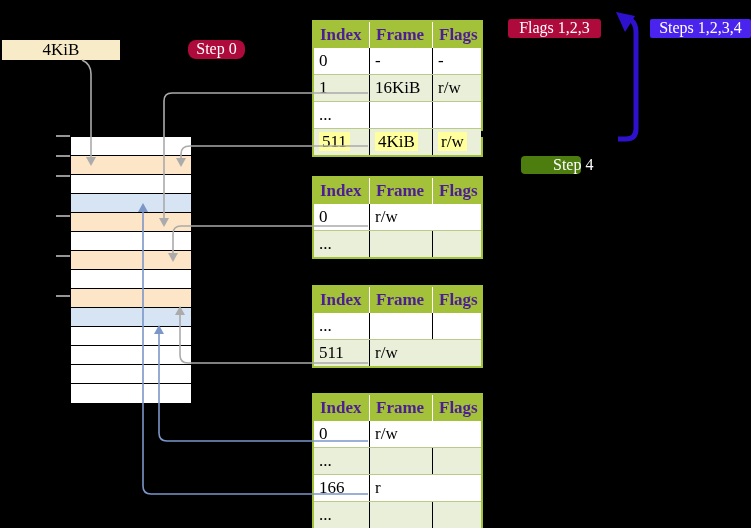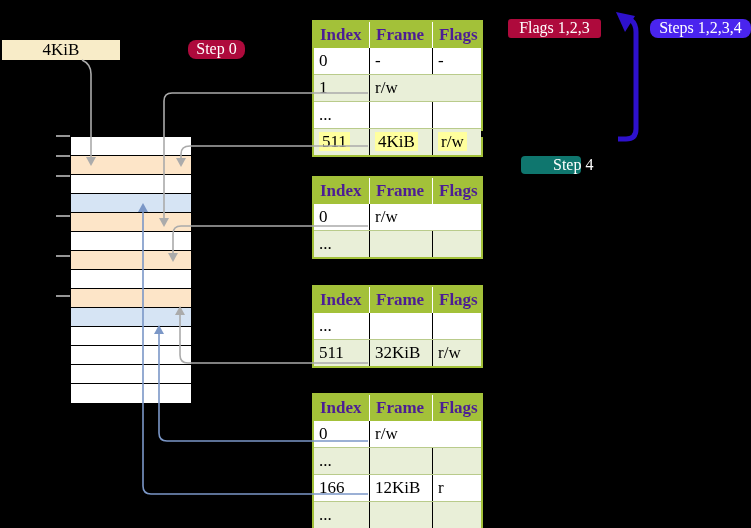--- a/index.html
+++ b/index.html
@@ -41,22 +41,22 @@
 </head>
 <body>
 
 <div id="canvas" style="width: 751px; height: 528px; background: rgb(0, 0, 0);">
   <div id="page-box" class="abs" style="left: 2px; top: 40px; width: 118px; height: 20px; line-height: 20px; background: rgb(248, 236, 200);">
     <span>4KiB</span>
   </div>
   <div id="labels">
       <div class="step-label" style="left: 188px; top: 40px; width: 57px; height: 19px; line-height: 18px; background: rgb(174, 10, 60); border-radius: 8px;">Step 0</div>
       <div class="step-label" style="left: 508px; top: 19px; width: 93px; height: 19px; line-height: 18px; background: rgb(174, 10, 60); border-radius: 3px;">Flags 1,2,3</div>
-      <div class="step-label" style="left: 650px; top: 19px; width: 101px; height: 19px; line-height: 18px; background: rgb(74, 36, 238); border-radius: 8px;">Steps 1,2,3,4</div>
-      <div class="step-label" style="left: 521px; top: 156px; width: 60px; height: 18px; line-height: 17px; background: #0f766e; border-radius: 4px; padding-left: 32px;">Step 4</div>
+      <div class="step-label" style="left: 650px; top: 19px; width: 101px; height: 19px; line-height: 18px; background: rgb(74, 36, 238); border-radius: 2px;">Steps 1,2,3,4</div>
+      <div class="step-label" style="left: 521px; top: 156px; width: 60px; height: 18px; line-height: 17px; background: #4d7c0f; border-radius: 4px; padding-left: 32px;">Step 4</div>
     </div>
   <div id="memory-strip" style="left: 70px; top: 136px; width: 120px; height: 280px;">
       <div class="mem-row" style="background: rgb(255, 255, 255);"></div>
       <div class="mem-row" style="background: rgb(253, 229, 200);"></div>
       <div class="mem-row" style="background: rgb(255, 255, 255);"></div>
       <div class="mem-row" style="background: rgb(214, 228, 244);"></div>
       <div class="mem-row" style="background: rgb(253, 229, 200);"></div>
       <div class="mem-row" style="background: rgb(255, 255, 255);"></div>
       <div class="mem-row" style="background: rgb(253, 229, 200);"></div>
       <div class="mem-row" style="background: rgb(255, 255, 255);"></div>
@@ -82,20 +82,21 @@
           <div class="tcell c1">Frame</div>
           <div class="tcell c2">Flags</div>
         </div>
         <div class="trow tbody-row first" style="background: rgb(255, 255, 255);">
           <div class="tcell c0">0</div>
           <div class="tcell c1">-</div>
           <div class="tcell c2">-</div>
         </div>
         <div class="trow tbody-row" style="background: rgb(233, 239, 216);">
           <div class="tcell c0">1</div>
+          <div class="tcell c1">16KiB</div>
           <div class="tcell c2">r/w</div>
         </div>
         <div class="trow tbody-row" style="background: rgb(255, 255, 255);">
           <div class="tcell c0">...</div>
           <div class="tcell c1"></div>
           <div class="tcell c2"></div>
         </div>
         <div class="trow tbody-row" style="background: rgb(233, 239, 216);">
           <div class="tcell c0"><span class="hl">511</span></div>
           <div class="tcell c1"><span class="hl">4KiB</span></div>
@@ -124,42 +125,40 @@
           <div class="tcell c1">Frame</div>
           <div class="tcell c2">Flags</div>
         </div>
         <div class="trow tbody-row first" style="background: rgb(255, 255, 255);">
           <div class="tcell c0">...</div>
           <div class="tcell c1"></div>
           <div class="tcell c2"></div>
         </div>
         <div class="trow tbody-row" style="background: rgb(233, 239, 216);">
           <div class="tcell c0">511</div>
-          <div class="tcell c1">32KiB</div>
           <div class="tcell c2">r/w</div>
         </div>
       </div>
       <div class="ptable" style="left: 312px; top: 393px;">
         <div class="trow thead">
           <div class="tcell c0">Index</div>
           <div class="tcell c1">Frame</div>
           <div class="tcell c2">Flags</div>
         </div>
         <div class="trow tbody-row first" style="background: rgb(255, 255, 255);">
           <div class="tcell c0">0</div>
           <div class="tcell c2">r/w</div>
         </div>
         <div class="trow tbody-row" style="background: rgb(233, 239, 216);">
           <div class="tcell c0">...</div>
           <div class="tcell c1"></div>
           <div class="tcell c2"></div>
         </div>
         <div class="trow tbody-row" style="background: rgb(255, 255, 255);">
           <div class="tcell c0">166</div>
-          <div class="tcell c1">12KiB</div>
           <div class="tcell c2">r</div>
         </div>
         <div class="trow tbody-row" style="background: rgb(233, 239, 216);">
           <div class="tcell c0">...</div>
           <div class="tcell c1"></div>
           <div class="tcell c2"></div>
         </div>
       </div>
     </div>
   <div id="black-nub" style="left: 481px; top: 131px; width: 4px; height: 6px;"></div>

